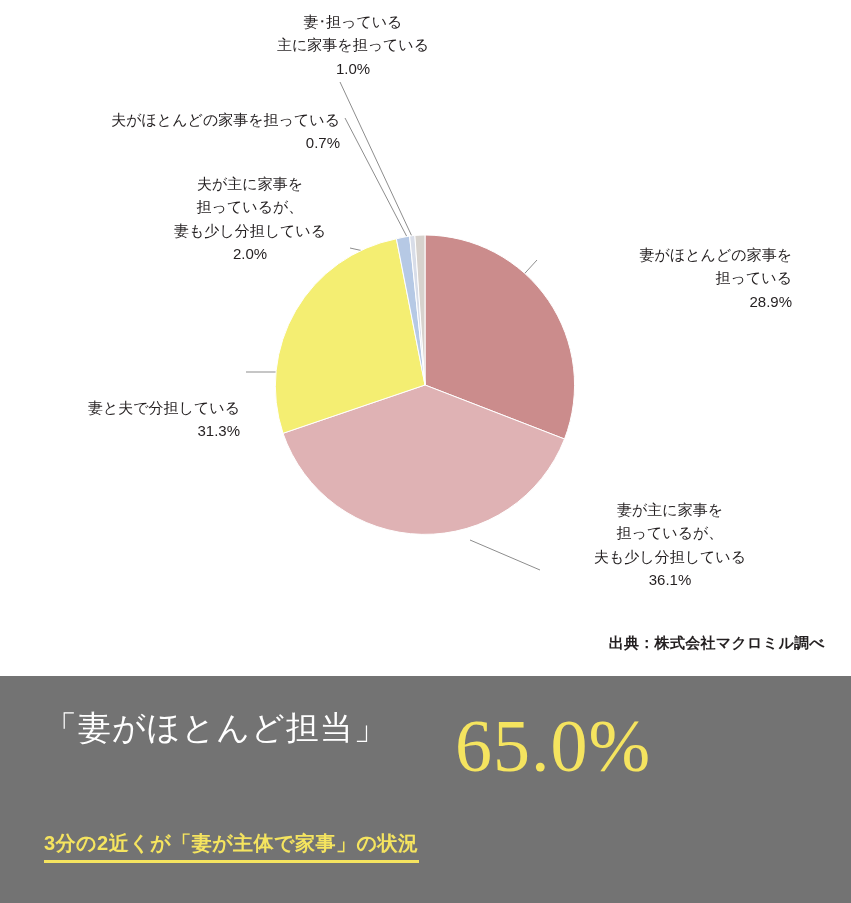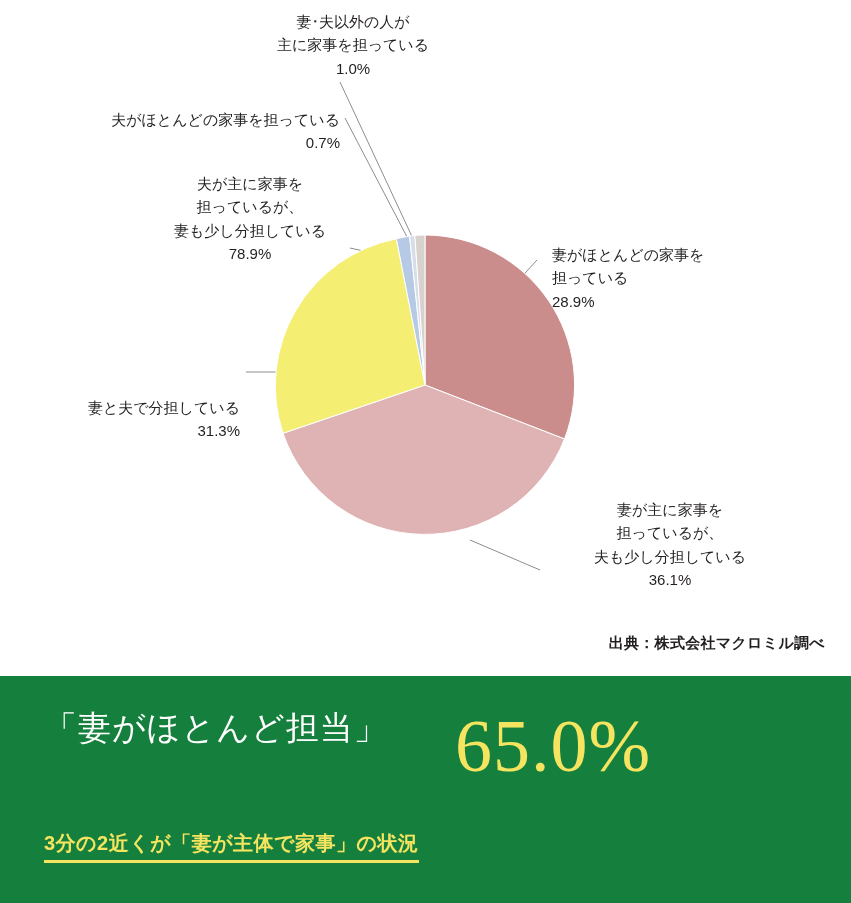--- a/index.html
+++ b/index.html
@@ -37,39 +37,39 @@
   .lbl-right { text-align: left; }
   .lbl-left  { text-align: right; }
   .lbl-center { text-align: center; }
 
   
   #lbl-other     { left: 238px; top: 10px;  width: 230px; text-align: center; }
   #lbl-husb-most { left: 100px; top: 108px; width: 240px; text-align: right; }
   #lbl-husb-main { left: 150px; top: 172px; width: 200px; text-align: center; }
   #lbl-share     { left: 40px;  top: 362px; width: 200px; text-align: right; margin-top: 34px; }
   #lbl-wife-main { left: 540px; top: 498px; width: 260px; text-align: center; }
-  #lbl-wife-most { left: 552px; top: 243px; width: 240px; text-align: left; }
+  #lbl-wife-most { left: 552px; top: 243px; width: 240px; text-align: right; }
 
   #source {
     position: absolute;
     right: 26px;
     top: 634px;
     font-size: 15px;
     font-weight: bold;
     color: #231f20;
     letter-spacing: 0.3px;
   }
 
   #banner {
     position: absolute;
     left: 0;
     top: 676px;
     width: 851px;
     height: 227px;
-    background: #15803d;
+    background: #737373;
     color: #ffffff;
   }
   #banner-left {
     position: absolute;
     left: 44px;
     top: 26px;
     font-family: "Liberation Serif", serif;
     font-size: 33px;
     line-height: 1.62;
     letter-spacing: 1px;
@@ -126,35 +126,35 @@
 
       <path d="M 425 385 L 396.4 238.8 A 150 150 0 0 1 409.6 236.1 Z" fill="#b6c9e5" stroke="#ffffff" stroke-width="1"></path>
 
       <path d="M 425 385 L 409.6 236.1 A 150 150 0 0 1 414.9 235.4 Z" fill="#d8dde8" stroke="#ffffff" stroke-width="1"></path>
 
       <path d="M 425 385 L 414.9 235.4 A 150 150 0 0 1 425 235 Z" fill="#d7d2cd" stroke="#ffffff" stroke-width="1"></path>
     </g>
   </svg>
 
   <div class="label lbl-center" id="lbl-other">
-    <span>妻･夫以外の人が</span><br>
+    <span>妻･担っている</span><br>
     <span>主に家事を担っている</span>
     <span class="val">1.0%</span>
   </div>
 
   <div class="label lbl-center" id="lbl-husb-most">
     <span>夫がほとんどの家事を担っている</span>
     <span class="val">0.7%</span>
   </div>
 
   <div class="label lbl-center" id="lbl-husb-main">
     <span>夫が主に家事を</span><br>
     <span>担っているが、</span><br>
     <span>妻も少し分担している</span>
-    <span class="val">78.9%</span>
+    <span class="val">2.0%</span>
   </div>
 
   <div class="label lbl-left" id="lbl-share">
     <span>妻と夫で分担している</span>
     <span class="val">31.3%</span>
   </div>
 
   <div class="label lbl-right" id="lbl-wife-most">
     <span>妻がほとんどの家事を</span><br>
     <span>担っている</span>

